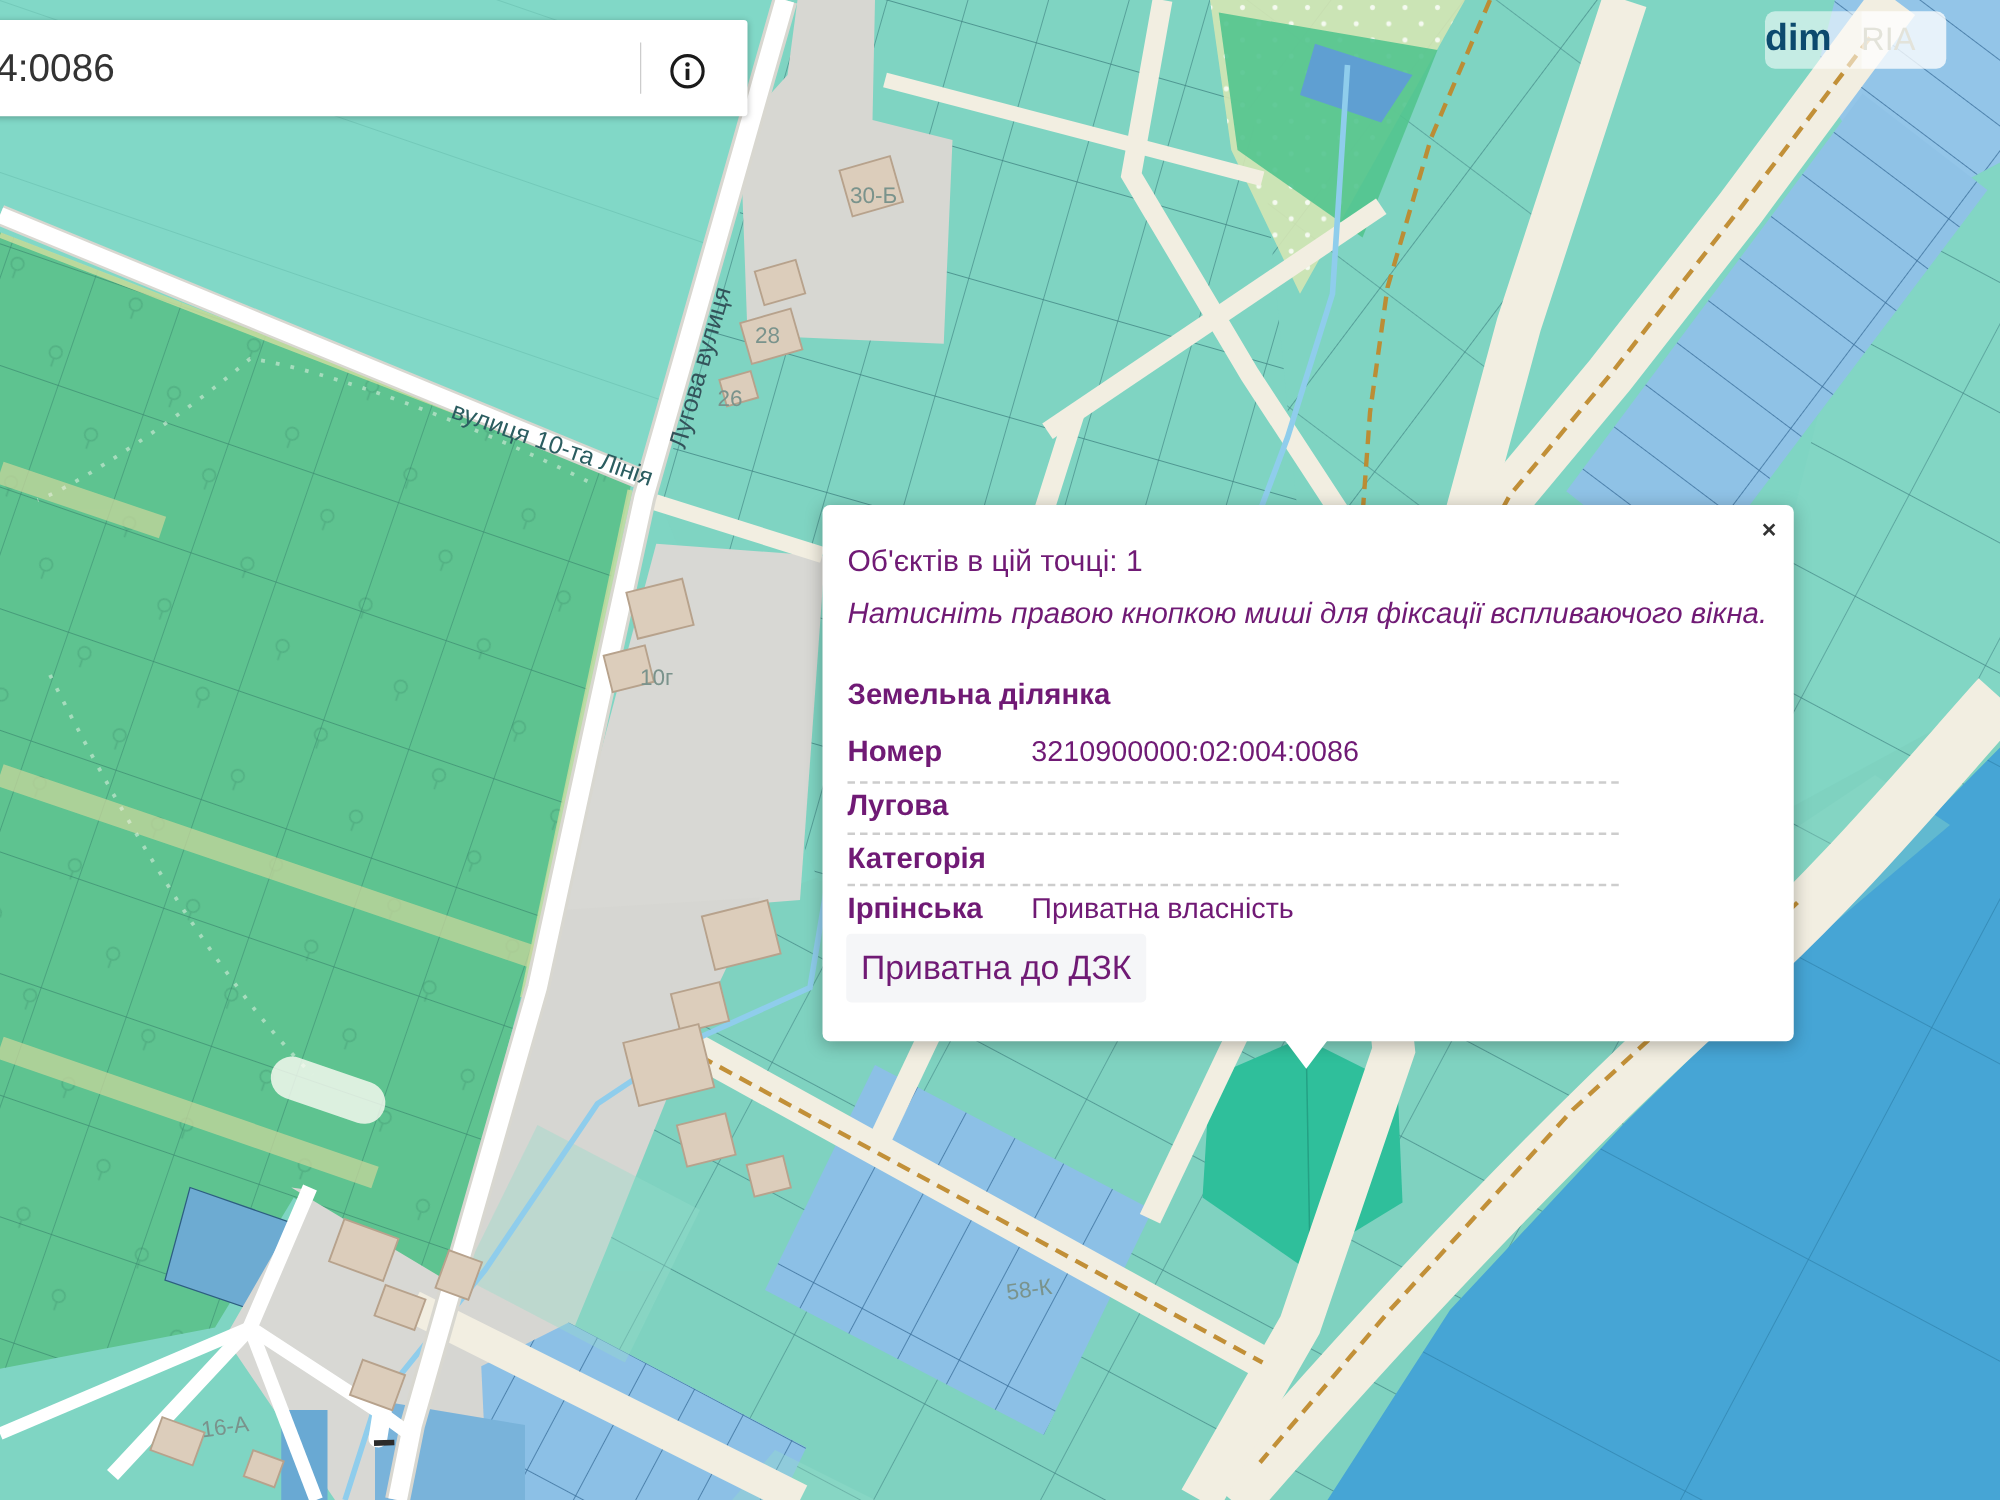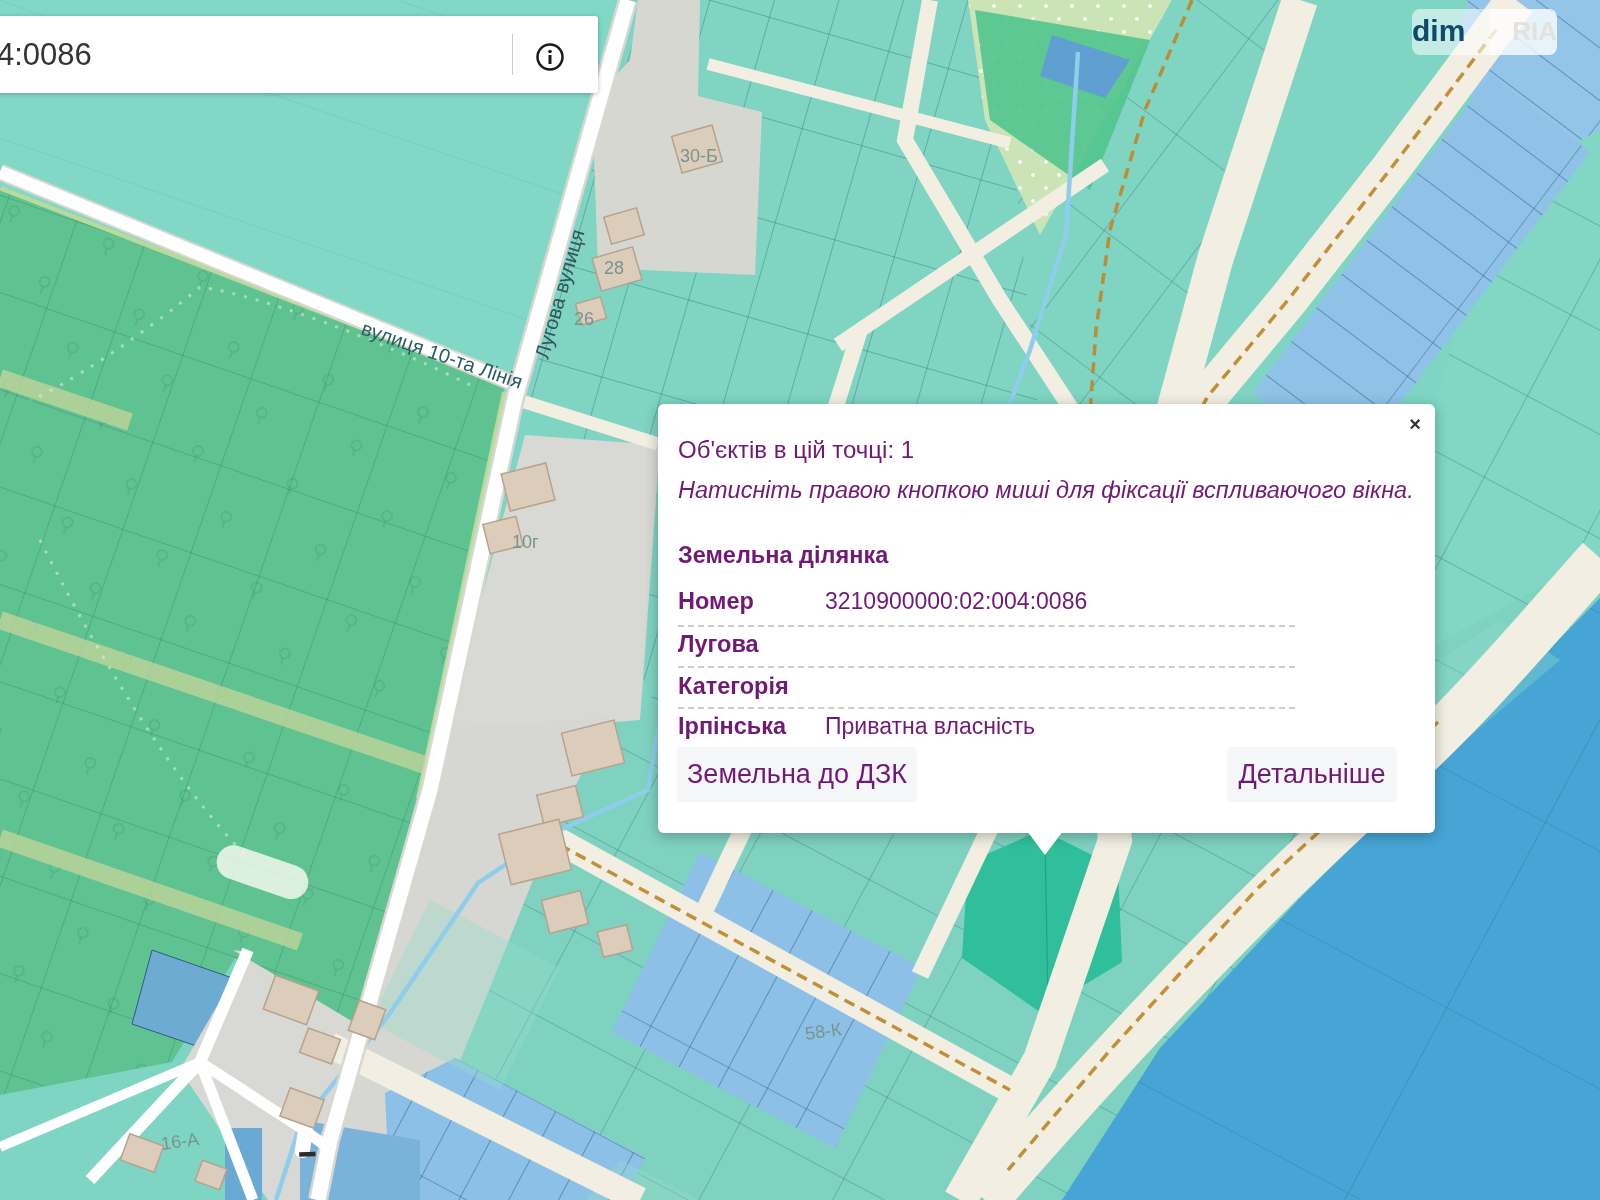--- a/index.html
+++ b/index.html
@@ -18,21 +18,21 @@
 .vl{left:167px;font-size:23px}
 .r1{top:186px}.r2{top:229px}.r3{top:271px}.r4{top:311px}
 .dash{left:20px;width:617px;height:0;border-bottom:2px dashed #cdcdcd}
 .d1{top:221px}.d2{top:262px}.d3{top:303px}
 .btn{background:#f5f6f8;border-radius:4px;font-size:27px;color:#2b2b2b;display:flex;align-items:center;justify-content:center}
 #btnL{left:19px;top:343px;width:240px;height:55px}
 #btnR{left:569px;top:343px;width:170px;height:55px}
 #tail{position:absolute;left:1027px;top:831px;width:0;height:0;border-left:18px solid transparent;border-right:18px solid transparent;border-top:24px solid #fff}
 #wm{position:absolute;left:1412px;top:9px;height:46px}
 #wm .l{position:absolute;left:0;top:0;width:77px;height:46px;background:rgba(255,255,255,.55);border-radius:8px 0 0 8px;color:#0c4a6e;font-weight:bold;font-size:30px;text-align:left;line-height:44px}
-#wm .r{position:absolute;left:77px;top:0;width:68px;height:46px;background:rgba(255,255,255,.78);border-radius:0 8px 8px 0;color:#e3e3da;font-weight:bold;font-size:26px;text-align:right;line-height:44px}
+#wm .r{position:absolute;left:77px;top:0;width:68px;height:46px;background:rgba(255,255,255,.78);border-radius:0 8px 8px 0;color:#e3e3da;font-weight:normal;font-size:26px;text-align:left;line-height:44px}
 </style>
 </head>
 <body>
 <div id="stage">
 <svg id="map" width="1600" height="1200" viewBox="0 0 1600 1200">
 <defs>
 <pattern id="gGarden" width="72" height="92" patternUnits="userSpaceOnUse" patternTransform="rotate(19)">
   <path d="M0 0H72M0 0V92" stroke="#2a6f60" stroke-width="1" fill="none" opacity=".62"></path>
 </pattern>
 <pattern id="gTrees" width="100" height="110" patternUnits="userSpaceOnUse" patternTransform="rotate(19)">
@@ -244,17 +244,16 @@
   <div class="t3">Земельна ділянка</div>
   <div class="lb r1">Номер</div>
       <div class="vl r1">3210900000:02:004:0086</div>
   <div class="dash d1"></div>
   <div class="lb r2">Лугова</div>
   <div class="dash d2"></div>
   <div class="lb r3">Категорія</div>
   <div class="dash d3"></div>
   <div class="lb r4">Ірпінська</div>
       <div class="vl r4">Приватна власність</div>
-  <div class="btn" id="btnL">Земельна до ДЗК</div>
-  <div class="btn" id="btnR">Детальніше</div>
+  <div class="btn" id="btnL">Приватна до ДЗК</div>
 </div>
 <div id="tail"></div>
 </div>
 
 </body></html>

